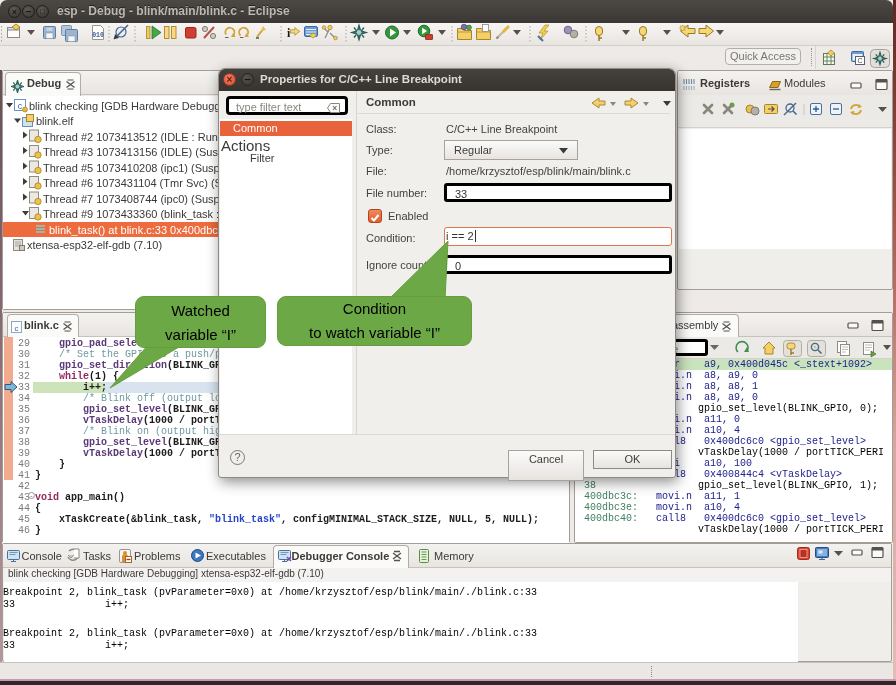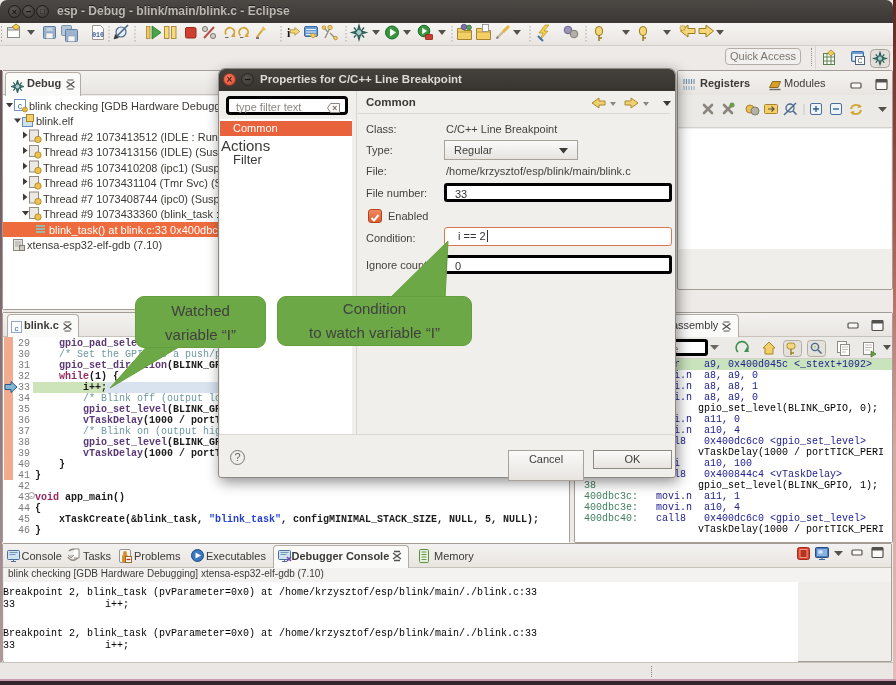--- a/index.html
+++ b/index.html
@@ -17,21 +17,21 @@
 .toolbar{position:absolute;left:0;top:23px;width:893px;height:23px;background:linear-gradient(#f7f5f3,#e8e5e1);border-bottom:1px solid #d2cec9}
 .qarow{position:absolute;left:0;top:46px;width:893px;height:24px;background:#edeae7}
 .panel{position:absolute;background:#f0eeeb;border:1px solid #a49d95;border-radius:2px}
 .tabrow{position:absolute;left:0;top:0;right:0;height:24px;background:linear-gradient(#f4f2f0,#e8e5e1)}
 .atab{position:absolute;top:1px;height:24px;background:#fafaf9;border:1px solid #b3aca4;border-bottom:none;border-radius:4px 4px 0 0}
 .tabtxt{font-size:11px;color:#3c3a36;font-weight:bold}
 .white{background:#ffffff}
 .lbl{font-size:11px;color:#44423e}
 .fld{position:absolute;background:#fff;border:3px solid #000000;border-radius:3px;font-size:11px;color:#333}
 .btn{position:absolute;background:linear-gradient(#fbfaf9,#e7e4e0);border:1px solid #a8a29b;border-radius:0;font-size:11px;color:#3f3d39;text-align:center}
-.callout{position:absolute;background:#6ca845;border:1px solid #659e3f;border-radius:9px;color:#404040;text-align:center;font-size:15px;line-height:24px}
+.callout{position:absolute;background:#6ca845;border:1px solid #659e3f;border-radius:9px;color:#000000;text-align:center;font-size:15px;line-height:24px}
 .cfn{color:#5a3976}
 .ckw{color:#96285e}
 .ccm{color:#6e99a1;font-weight:normal}
 .cst{color:#2441cc}
 .dadr{color:#3f7f5f}
 .dins{color:#20208f}
 .trow{position:absolute;font-size:11px;color:#3b3935;white-space:nowrap}
 </style>
 </head>
 <body>
@@ -554,21 +554,21 @@
   <div class="a fld" style="left:7px;top:27px;width:122px;height:19px;border-radius:4px;color:#8a857e;line-height:17px;padding-left:7px">type filter text
     <svg class="a" style="right:5px;top:4px" width="13" height="10" viewBox="0 0 13 10">
         <path d="M3.5 0.5 L12.5 0.5 L12.5 9.5 L3.5 9.5 L0.5 5 Z" fill="#fbfaf9" stroke="#8a857e"></path>
         <path d="M6 3 L9.5 7 M9.5 3 L6 7" stroke="#6e6a64" stroke-width="1.1"></path>
       </svg>
   </div>
   <div class="a" style="left:1px;top:50px;width:132px;height:315px;background:#fff"></div>
   <div class="a" style="left:1px;top:52px;width:132px;height:15px;background:#e8623b"></div>
   <div class="a" style="left:14px;top:53px;font-size:11px;color:#fff">Common</div>
   <div class="a" style="left:2px;top:68px;font-size:15px;color:#3a3a38">Actions</div>
-  <div class="a" style="left:14px;top:83px;font-size:13px;color:#3a3a38">Filter</div>
+  <div class="a" style="left:31px;top:83px;font-size:11px;color:#3a3a38">Filter</div>
   <div class="a" style="left:137px;top:22px;width:1px;height:343px;background:#d8d4cf"></div>
 
   <div class="a" style="left:147px;top:27px;font-size:11.5px;font-weight:bold;color:#3c3a36">Common</div>
   <div class="a" style="left:139px;top:44px;width:312px;height:1px;background:#dcd8d3"></div>
   <svg class="a" style="left:372px;top:28px" width="84" height="12" viewBox="0 0 84 12">
     <path d="M8 1 L8 4 L14 4 L14 8 L8 8 L8 11 L1 6 Z" fill="#f0d070" stroke="#ab8a28" stroke-width="1"></path>
     <path d="M19 5 l6 0 l-3 4 z" fill="#8a857e"></path>
     <path d="M40 1 L40 4 L34 4 L34 8 L40 8 L40 11 L47 6 Z" fill="#f0d070" stroke="#ab8a28" stroke-width="1"></path>
     <path d="M52 5 l6 0 l-3 4 z" fill="#8a857e"></path>
     <path d="M72 4 l8 0 l-4 5 z" fill="#3c3a36"></path>
@@ -585,21 +585,21 @@
   <div class="a lbl" style="left:227px;top:96px">/home/krzysztof/esp/blink/main/blink.c</div>
   <div class="a lbl" style="left:147px;top:118px">File number:</div>
   <div class="a fld" style="left:225px;top:114px;width:228px;height:19px;line-height:17px;padding-left:8px">33</div>
   <div class="a" style="left:149px;top:140px;width:14px;height:14px;background:linear-gradient(#ef8a60,#e25c2e);border:1px solid #b4431c;border-radius:3px">
     <svg width="12" height="12" viewBox="0 0 12 12">
         <path d="M2.5 6 L5 8.5 L9.5 3" stroke="#fff" stroke-width="2" fill="none"></path>
       </svg>
   </div>
   <div class="a lbl" style="left:169px;top:141px">Enabled</div>
   <div class="a lbl" style="left:147px;top:163px">Condition:</div>
-  <div class="a fld" style="left:225px;top:158px;width:228px;height:19px;line-height:17px;padding-left:13px;border:1px solid #d9774f">i == 2<span style="border-left:1px solid #333;margin-left:1px"></span></div>
+  <div class="a fld" style="left:225px;top:158px;width:228px;height:19px;line-height:17px;padding-left:1px;border:1px solid #d9774f">i == 2<span style="border-left:1px solid #333;margin-left:1px"></span></div>
   <div class="a lbl" style="left:147px;top:190px">Ignore count:</div>
   <div class="a fld" style="left:225px;top:186px;width:228px;height:19px;line-height:17px;padding-left:8px">0</div>
 
   <div class="a" style="left:0;top:365px;width:456px;height:1px;background:#dcd8d3"></div>
   <div class="a" style="left:11px;top:381px;width:15px;height:15px;border-radius:50%;border:1px solid #7d7871;color:#6b665f;font-size:11px;line-height:13px;text-align:center">?</div>
   <div class="a btn" style="left:289px;top:381px;width:76px;height:31px;line-height:17px">Cancel</div>
   <div class="a btn" style="left:374px;top:381px;width:79px;height:19px;line-height:17px;border-color:#8f8a84">OK</div>
 </div>
 
 <svg class="a" style="left:0;top:0;pointer-events:none" width="896" height="685">

